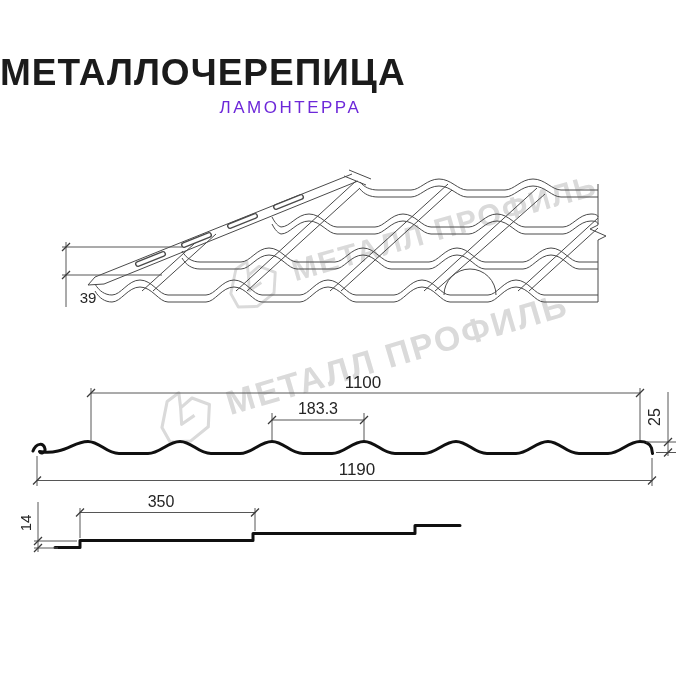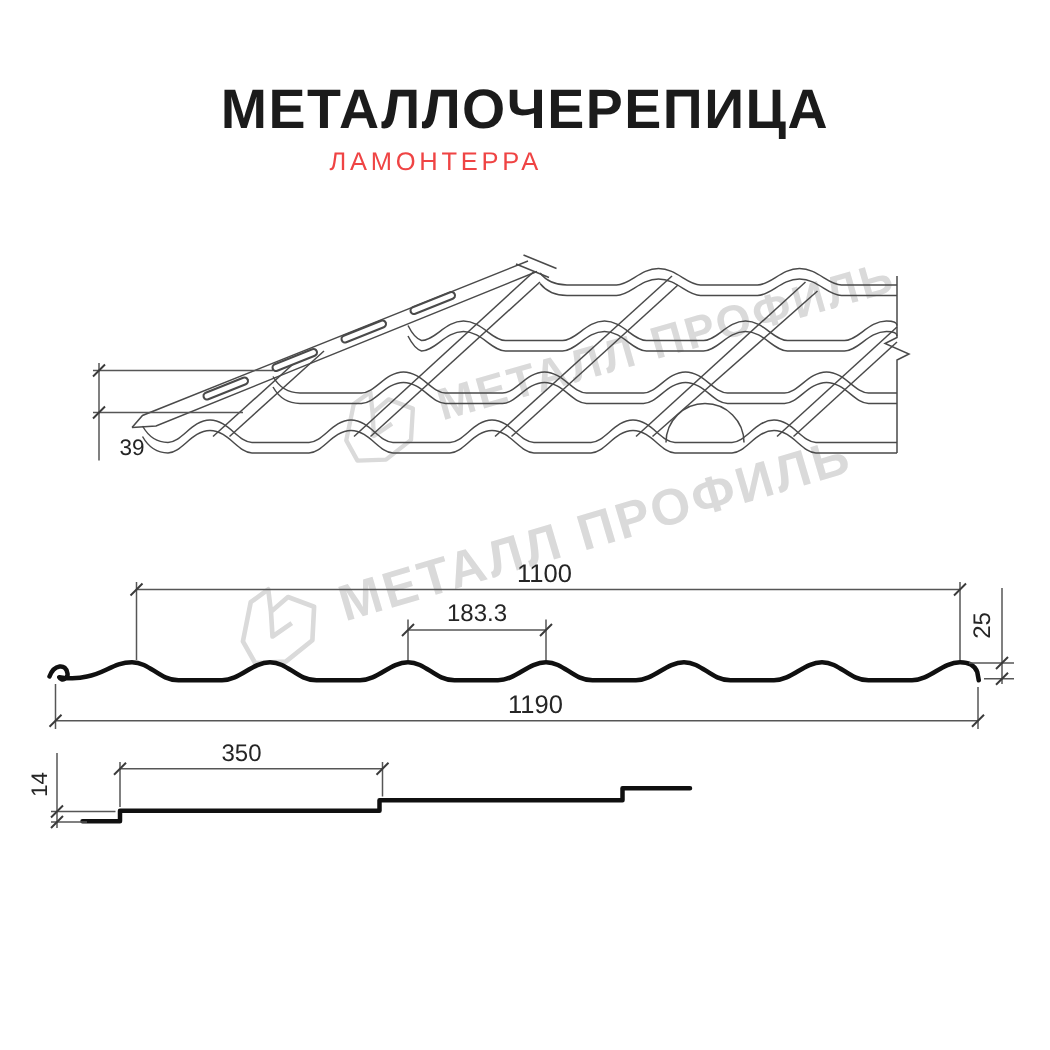--- a/index.html
+++ b/index.html
@@ -1,23 +1,23 @@
 <!DOCTYPE html>
 <html><head>
 <meta charset="utf-8">
 <style>
   html,body{margin:0;padding:0;}
   body{width:700px;height:700px;background:#ffffff;overflow:hidden;position:relative;
        font-family:"Liberation Sans", sans-serif;}
   .stage{position:absolute;inset:0;width:700px;height:700px;}
 
-  .title{position:absolute;top:52px;left:0;width:700px;text-align:center;
+  .title{position:absolute;top:52px;left:0;width:700px;text-align:left;
          font-size:37px;font-weight:800;letter-spacing:1px;color:#1b1b1b;}
   .subtitle{position:absolute;top:98px;left:0;width:581px;text-align:center;
-            font-size:17px;font-weight:400;letter-spacing:2.5px;color:#ef4444;}
+            font-size:17px;font-weight:400;letter-spacing:2.5px;color:#6d28d9;}
 
   .wm{position:absolute;display:flex;align-items:center;gap:12px;
       transform-origin:left top;pointer-events:none;z-index:0;}
   .wm-text{font-weight:bold;white-space:nowrap;letter-spacing:2px;color:#dadada;}
   .wm1{left:218px;top:266px;transform:rotate(-16deg);}
   .wm1 .wm-text{font-size:30px;}
   .wm2{left:148px;top:398px;transform:rotate(-16.5deg);}
   .wm2 .wm-text{font-size:34px;}
 
   svg{position:absolute;left:0;top:0;z-index:1;}

